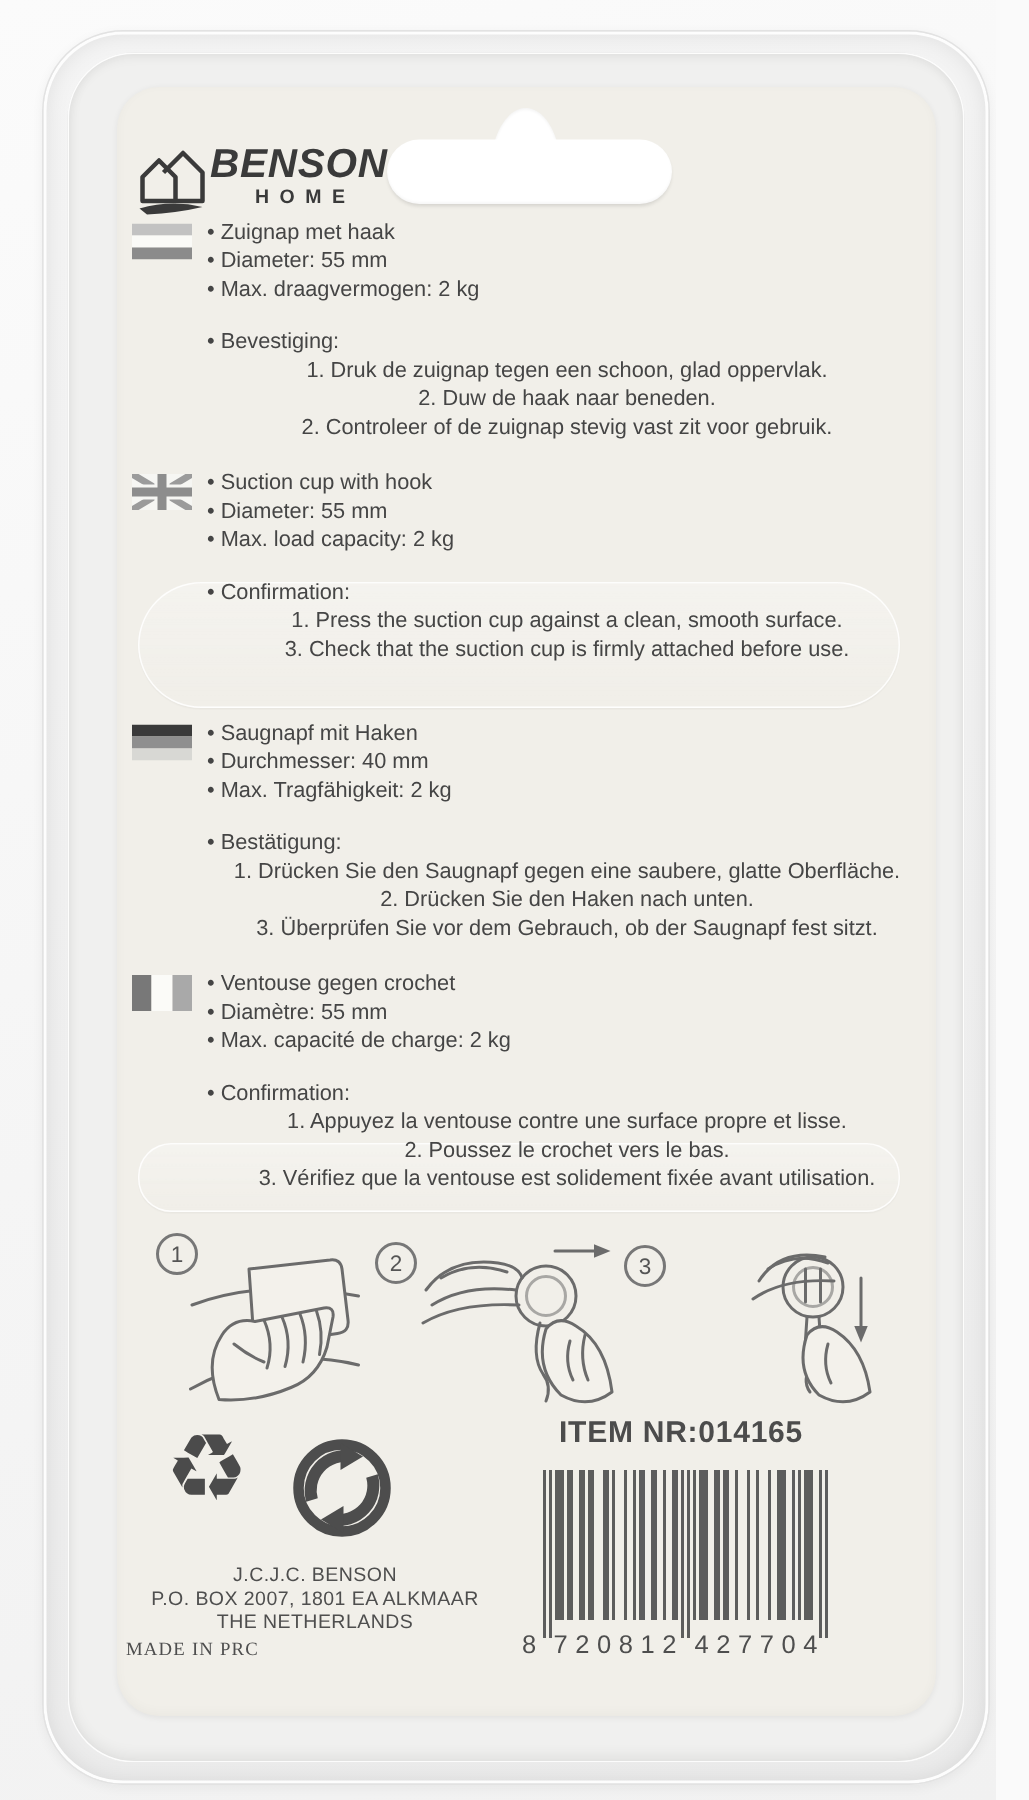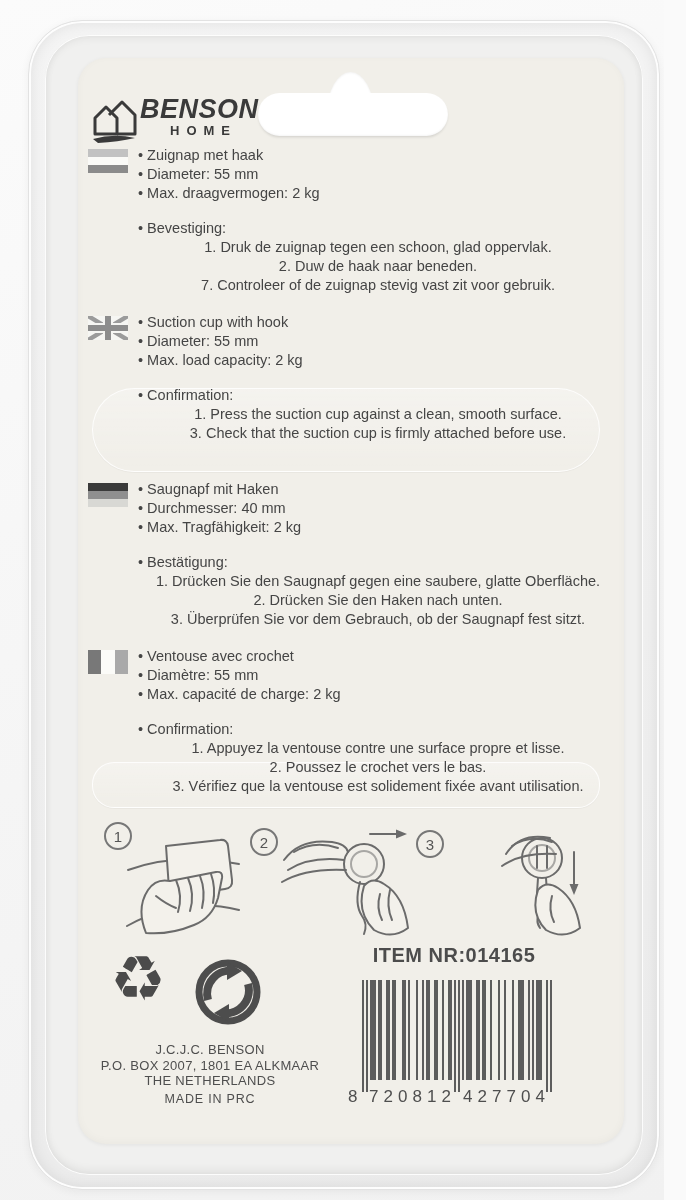--- a/index.html
+++ b/index.html
@@ -80,22 +80,22 @@
     position:absolute;left:348px;top:944px;width:212px;text-align:center;
     font-size:20px;font-weight:700;letter-spacing:.5px;color:#4c4c4c;white-space:nowrap;
   }
   .barcode{position:absolute;left:348px;top:976px;}
   .barcode text{font-family:"Liberation Sans",sans-serif;font-size:17px;fill:#4e4e4e;}
   .importer{
     position:absolute;left:84px;top:1042px;width:252px;text-align:center;
     font-size:13px;line-height:15.5px;letter-spacing:.3px;color:#4e4e4e;
   }
   .origin{
-    position:absolute;left:84px;top:1092px;width:252px;text-align:center;
-    font-size:12.5px;letter-spacing:.8px;color:#4e4e4e;
+    position:absolute;left:84px;top:1092px;width:252px;
+    font-size:12.5px;letter-spacing:.8px;color:#4e4e4e;font-family:Liberation Serif, serif;
   }
 </style>
 </head>
 <body>
 
 <div class="scene">
   <div class="blister">
     <div class="dome"></div>
   </div>
   <div class="card"></div>
@@ -127,21 +127,21 @@
       </svg>
     </span>
     <div class="sec-body">
       <div class="bullet">Zuignap met haak</div>
       <div class="bullet">Diameter: 55 mm</div>
       <div class="bullet">Max. draagvermogen: 2 kg</div>
       <div class="inst">
         <div class="bullet">Bevestiging:</div>
         <div class="num-line">1. Druk de zuignap tegen een schoon, glad oppervlak.</div>
         <div class="num-line">2. Duw de haak naar beneden.</div>
-        <div class="num-line">7. Controleer of de zuignap stevig vast zit voor gebruik.</div>
+        <div class="num-line">2. Controleer of de zuignap stevig vast zit voor gebruik.</div>
       </div>
     </div>
   </section>
 
   <section class="lang-section" style="top:313px">
     <span class="flag">
       <svg width="40" height="24" viewBox="0 0 40 24">
         <rect width="40" height="24" fill="#f6f6f3"></rect>
         <path d="M0,0 L40,24 M40,0 L0,24" stroke="#9b9b9b" stroke-width="4.5"></path>
         <path d="M20,0 V24 M0,12 H40" stroke="#f6f6f3" stroke-width="10"></path>
@@ -183,21 +183,21 @@
 
   <section class="lang-section" style="top:647px">
     <span class="flag">
       <svg width="40" height="24" viewBox="0 0 40 24">
         <rect x="0" y="0" width="13" height="24" fill="#787878"></rect>
         <rect x="13" y="0" width="14" height="24" fill="#fbfbf8"></rect>
         <rect x="27" y="0" width="13" height="24" fill="#a9a9a9"></rect>
       </svg>
     </span>
     <div class="sec-body">
-      <div class="bullet">Ventouse avec crochet</div>
+      <div class="bullet">Ventouse gegen crochet</div>
       <div class="bullet">Diamètre: 55 mm</div>
       <div class="bullet">Max. capacité de charge: 2 kg</div>
       <div class="inst">
         <div class="bullet">Confirmation:</div>
         <div class="num-line">1. Appuyez la ventouse contre une surface propre et lisse.</div>
         <div class="num-line">2. Poussez le crochet vers le bas.</div>
         <div class="num-line">3. Vérifiez que la ventouse est solidement fixée avant utilisation.</div>
       </div>
     </div>
   </section>

